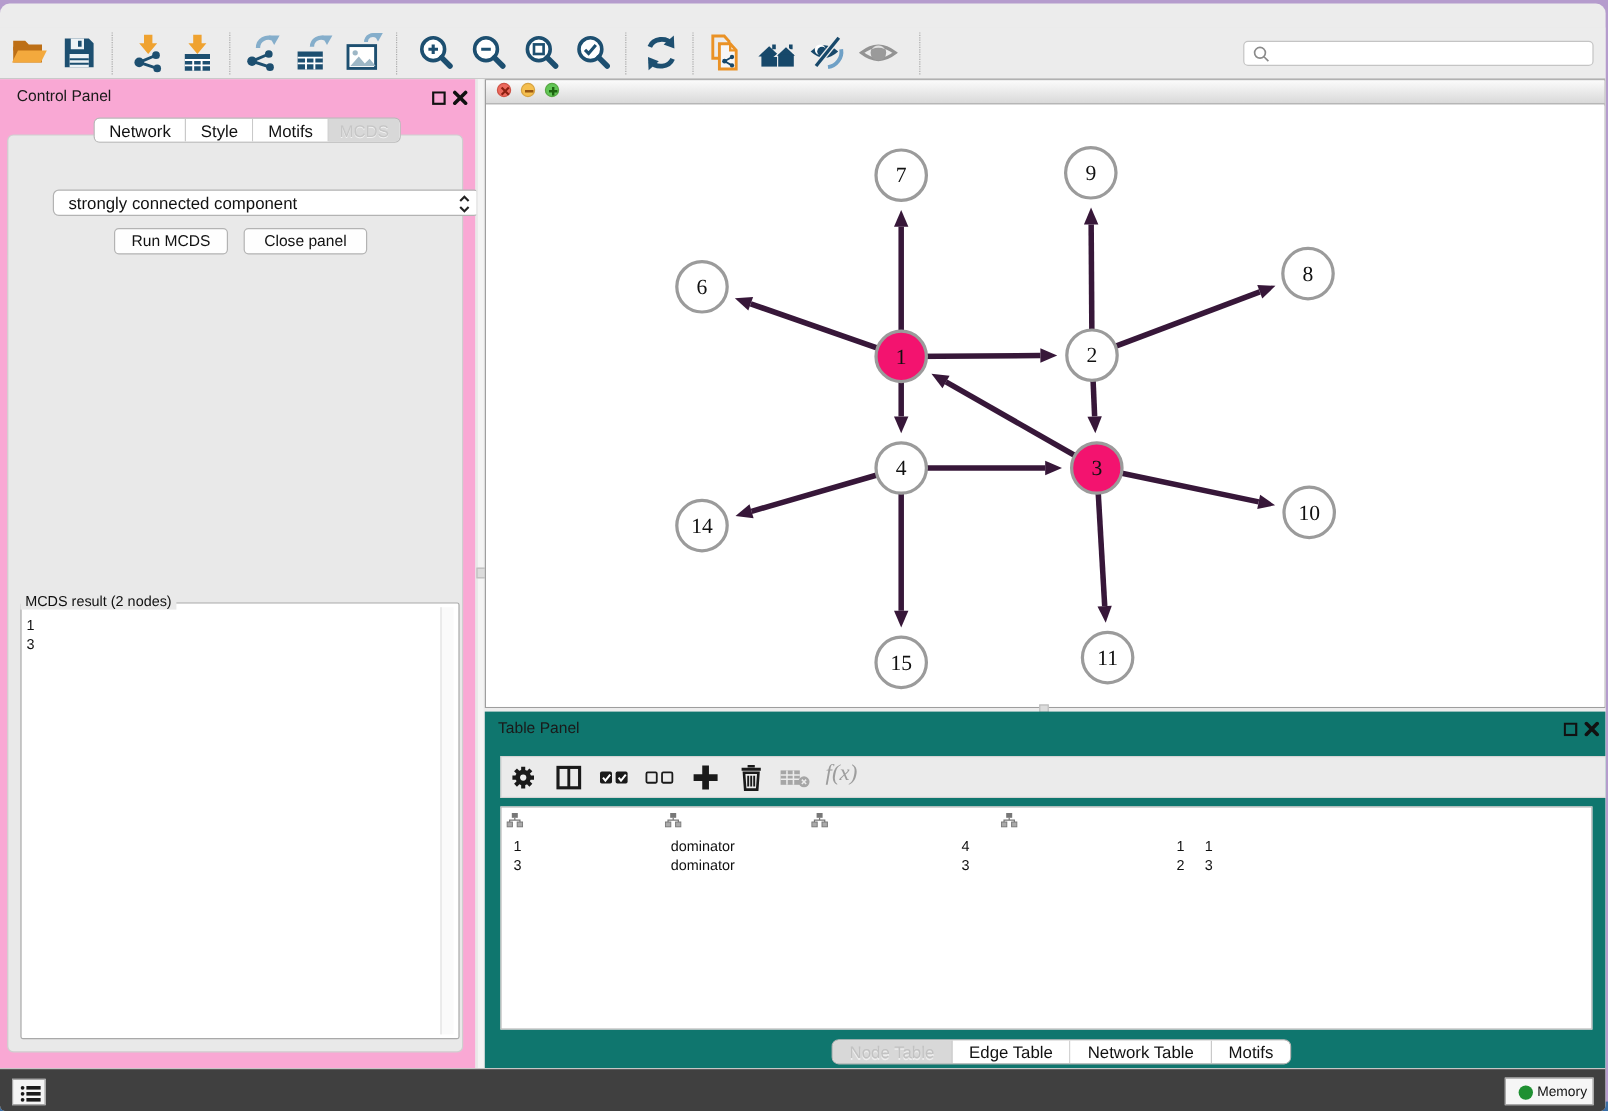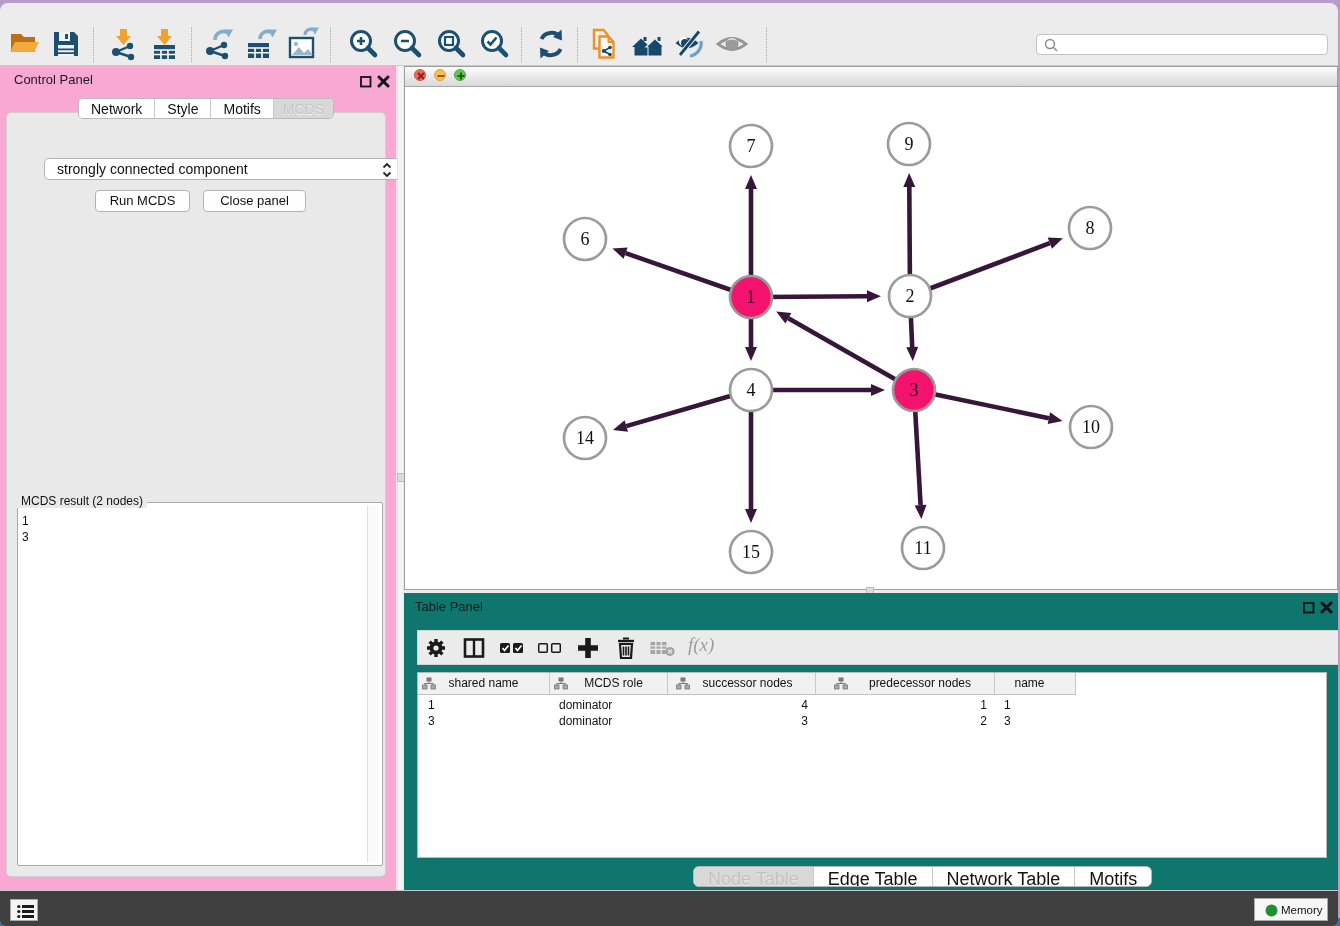--- a/index.html
+++ b/index.html
@@ -43,21 +43,21 @@
 #split2 { position:absolute; left:866px; top:521px; width:8px; height:7px; background:#dcdcdc; border:1px solid #bdbdbd; }
 
 #tp { position:absolute; left:404px; top:527px; width:934px; height:297px; background:#0f766e; }
 #tphead { position:absolute; left:11px; top:6px; font-size:13px; color:#1a1a1a; }
 #tptools { position:absolute; left:13px; top:37px; width:1054px; height:35px; background:#ebebeb; border:1px solid #d4d4d4; }
 #tbl { position:absolute; left:13px; top:79px; width:910px; height:186px; background:#fff; border:1px solid #b9b9b9; }
 #thead { position:absolute; left:0; top:0; width:658px; height:22px; background:#f1f1f1; border-bottom:1px solid #c2c2c2; }
 .th { position:absolute; top:0; height:22px; border-right:1px solid #c8c8c8; font-size:12px; color:#111; text-align:center; line-height:21px; }
 .td { position:absolute; font-size:12px; color:#111; height:16px; line-height:16px; }
 #tptabs { position:absolute; left:289px; top:273px; height:21px; display:flex; border:1px solid #b5b5b5; border-radius:6px; overflow:hidden; background:#fff; }
-.tptab { font-size:18px; color:#111; padding:2px 14px 0 14px; background:#fff; border-right:1px solid #c9c9c9;text-align:center; }
+.tptab { font-size:14px; color:#111; padding:2px 14px 0 14px; background:#fff; border-right:1px solid #c9c9c9;text-align:center; }
 .tptab.sel { background:#d8d8d8; color:#c2c2c2; text-shadow:0 1px 0 #eee; border-right:1px solid #c9c9c9; }
 
 #status { position:absolute; left:0; top:887px; width:100%; height:36px; background:#404040; border-top:1px solid #c6c6c6; }
 #listbtn { position:absolute; left:10px; top:8px; width:28px; height:22px; background:#f4f4f4; border:1px solid #a9a9a9; }
 #membtn { position:absolute; left:1254px; top:7px; width:74px; height:23px; background:#f6f6f6; border:1px solid #a9a9a9; font-size:12px; color:#111; }
 </style>
 </head>
 <body>
 <div id="blc"></div>
 <div id="brc"></div>
@@ -364,27 +364,20 @@
         <g stroke="#ebebeb" stroke-width="1.3">
               <path d="M0.5 5.8 h16 M0.5 9.4 h16 M5.8 2 v12 M11.2 2 v12"></path>
             </g>
         <circle cx="20" cy="11.5" r="4.6" fill="#a6a6a6"></circle>
         <path d="M18.2 9.7 l3.6 3.6 M21.8 9.7 l-3.6 3.6" stroke="#ebebeb" stroke-width="1.3"></path>
       </svg>
 
       <div style="position:absolute;left:270px;top:3px;font-family:'Liberation Serif',serif;font-style:italic;font-size:19px;color:#9d9d9d;">f(x)</div>
     </div>
     <div id="tbl">
-      <div id="thead">
-        <div class="th" style="left:0;width:132px">shared name</div>
-        <div class="th" style="left:132px;width:118px;padding-left:10px">MCDS role</div>
-        <div class="th" style="left:250px;width:148px;padding-left:12px">successor nodes</div>
-        <div class="th" style="left:398px;width:179px;padding-left:30px">predecessor nodes</div>
-        <div class="th" style="left:577px;width:81px;padding-right:11px">name</div>
-      </div>
       <svg style="position:absolute;left:4px;top:4px" width="14" height="13" viewBox="0 0 14 13">
         <rect x="4.5" y="0.5" width="5" height="4" fill="#777"></rect>
         <rect x="0.5" y="8" width="4.5" height="4" fill="#aaa" stroke="#777" stroke-width="0.8"></rect>
         <rect x="9" y="8" width="4.5" height="4" fill="#aaa" stroke="#777" stroke-width="0.8"></rect>
         <path d="M7 4.5 v2 M2.7 8 v-1.5 h8.6 V8" stroke="#777" stroke-width="1" fill="none"></path>
       </svg>
       <svg style="position:absolute;left:136px;top:4px" width="14" height="13" viewBox="0 0 14 13">
         <rect x="4.5" y="0.5" width="5" height="4" fill="#777"></rect>
         <rect x="0.5" y="8" width="4.5" height="4" fill="#aaa" stroke="#777" stroke-width="0.8"></rect>
         <rect x="9" y="8" width="4.5" height="4" fill="#aaa" stroke="#777" stroke-width="0.8"></rect>

